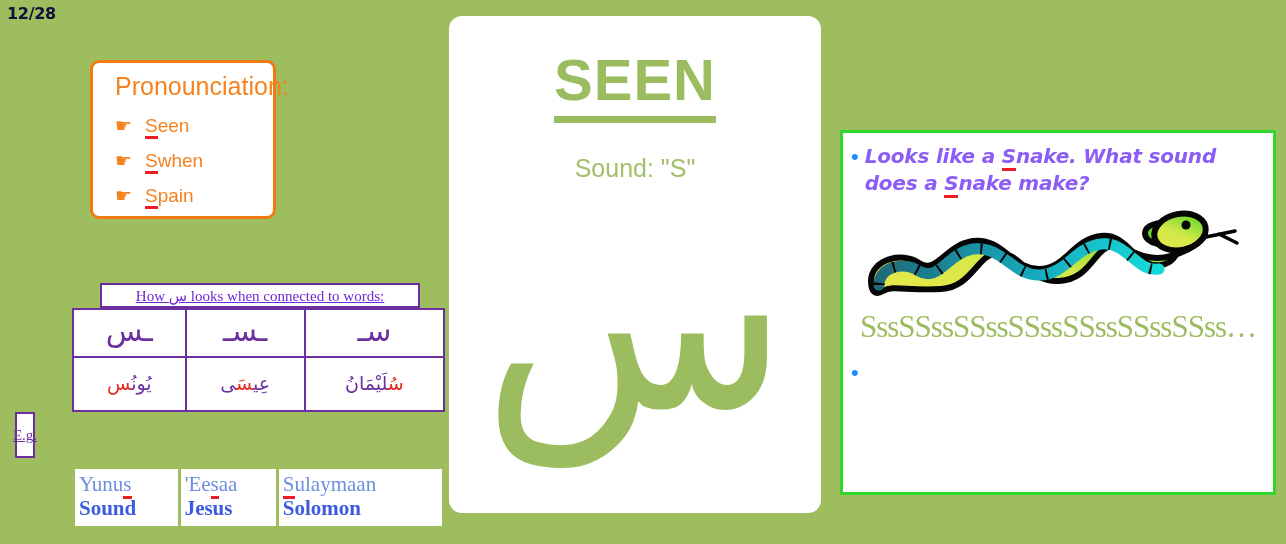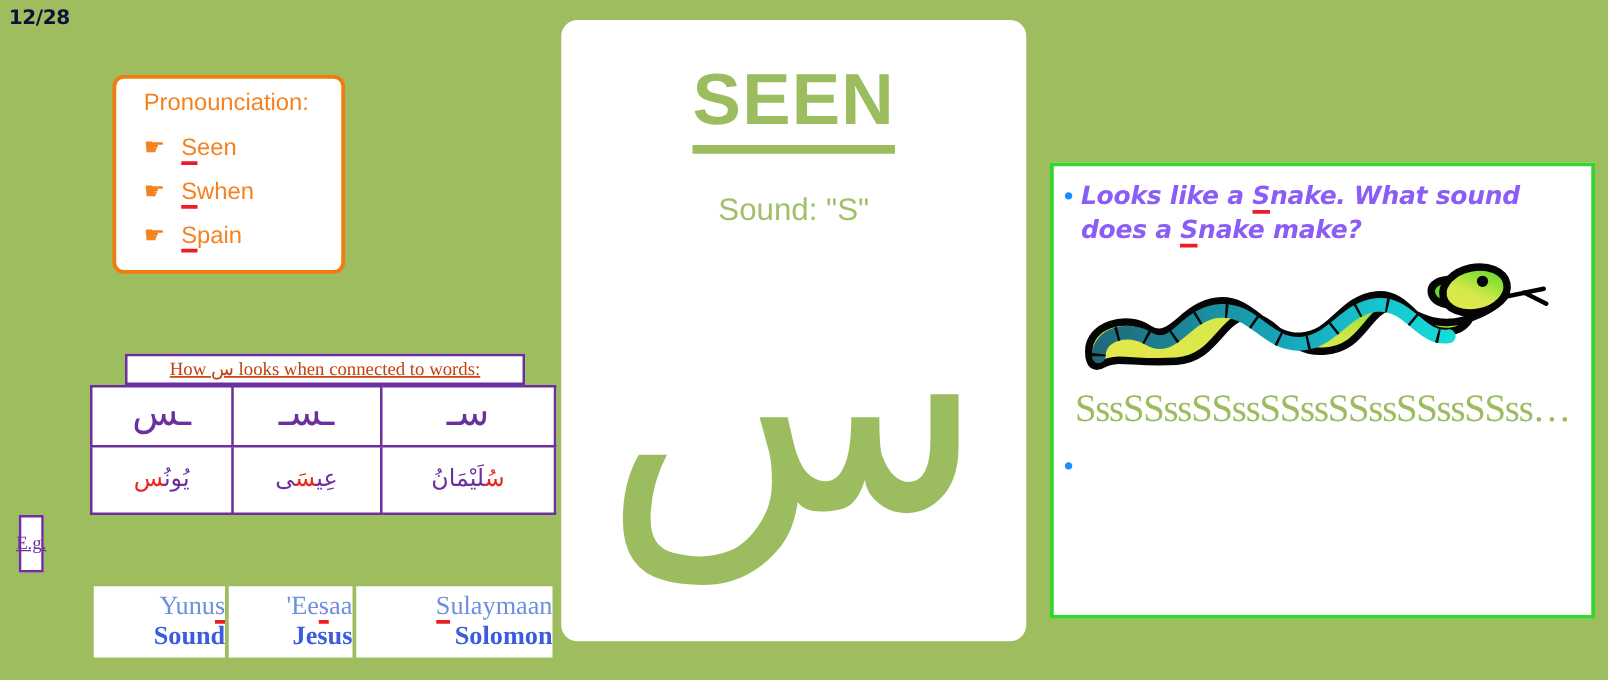--- a/index.html
+++ b/index.html
@@ -35,21 +35,21 @@
     top: 60px;
     width: 186px;
     height: 159px;
     background: #ffffff;
     border: 3px solid #f07c11;
     border-radius: 9px;
     padding: 9px 0 0 22px;
   }
   #pronunciation-title {
     font-family: "Liberation Sans", sans-serif;
-    font-size: 19px;
+    font-size: 25px;
     color: #f5821f;
     margin-bottom: 7px;
     white-space: nowrap;
   }
   .pron-row {
     display: flex;
     align-items: center;
     height: 35px;
   }
   .pron-hand {
@@ -84,21 +84,21 @@
     height: 25px;
     background: #ffffff;
     border: 2px solid #6c2f9e;
     display: flex;
     align-items: center;
     justify-content: center;
   }
   #table-caption span {
     font-family: "Liberation Serif", serif;
     font-size: 15px;
-    color: #c2410c;
+    color: #6d28d9;
     text-decoration: underline;
     white-space: nowrap;
   }
 
   #forms-table {
     position: absolute;
     left: 57px;
     top: 25px;
     width: 373px;
     border-collapse: collapse;
@@ -160,22 +160,22 @@
   #translit-table {
     position: absolute;
     left: 57px;
     top: 186px;
     width: 373px;
     border-collapse: separate;
     border-spacing: 3px 0;
   }
   #translit-table td {
     background: #ffffff;
-    text-align: right;
-    padding: 3px 0 6px 16px;
+    text-align: left;
+    padding: 3px 0 6px 4px;
     vertical-align: middle;
   }
   .tr-latin {
     font-family: "Liberation Serif", serif;
     font-size: 21px;
     color: #6e8fe0;
     display: block;
     line-height: 1.15;
   }
   .tr-latin .hl { border-bottom: 3px solid #ee1c25; }

